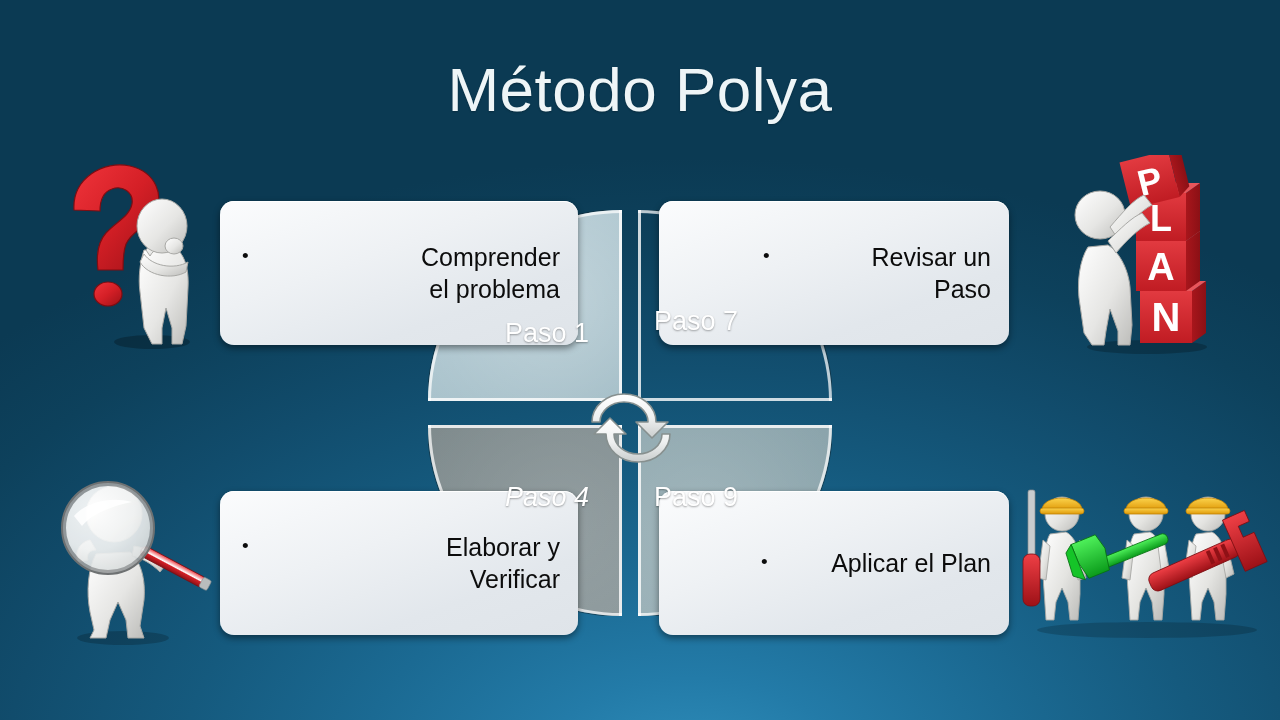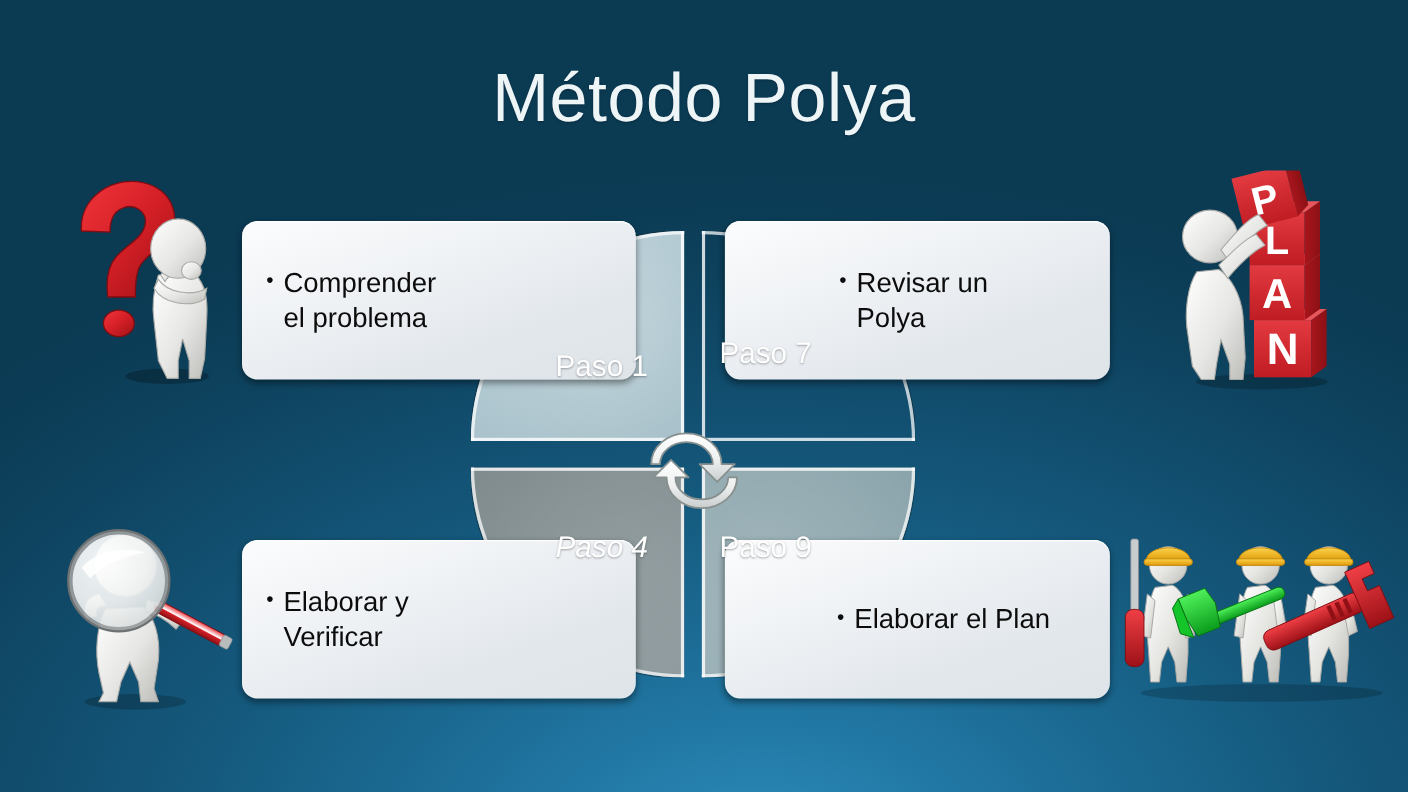--- a/index.html
+++ b/index.html
@@ -41,21 +41,21 @@
     font-size:25px;
     line-height:1.28;
   }
   .box .bullet-row{
     display:flex; align-items:flex-start; gap:9px;
     width:100%;
   }
   .box .dot{
     font-size:19px; line-height:1.55; flex:0 0 auto;
   }
-  .box .txt{ flex:1 1 auto; }
+  .box .txt{ flex:1 1 auto;text-align:right; }
 
   #box-tl{ left:220px; top:201px; width:358px; height:144px; padding:0 18px 0 22px; }
   #box-tr{ left:659px; top:201px; width:350px; height:144px; padding:0 18px 0 0; justify-content:flex-end;}
   #box-tr .bullet-row{ width:228px; }
   #box-bl{ left:220px; top:491px; width:358px; height:144px; padding:0 18px 0 22px; }
   #box-br{ left:659px; top:491px; width:350px; height:144px; padding:0 18px 0 0; justify-content:flex-end;}
   #box-br .bullet-row{ width:230px; }
 
   
   #cycle{
@@ -393,37 +393,37 @@
         <span>el problema</span>
       </span>
     </div>
   </div>
 
   <div class="box" id="box-tr">
     <div class="bullet-row">
       <span class="dot">•</span>
       <span class="txt">
         <span>Revisar un</span><br>
-        <span>Polya</span>
+        <span>Paso</span>
       </span>
     </div>
   </div>
 
   <div class="box" id="box-bl">
     <div class="bullet-row">
       <span class="dot">•</span>
       <span class="txt">
         <span>Elaborar y</span><br>
         <span>Verificar</span>
       </span>
     </div>
   </div>
 
   <div class="box" id="box-br">
     <div class="bullet-row">
       <span class="dot">•</span>
       <span class="txt">
-        <span>Elaborar el Plan</span>
+        <span>Aplicar el Plan</span>
       </span>
     </div>
   </div>
 
 </div>
 
 </body></html>

